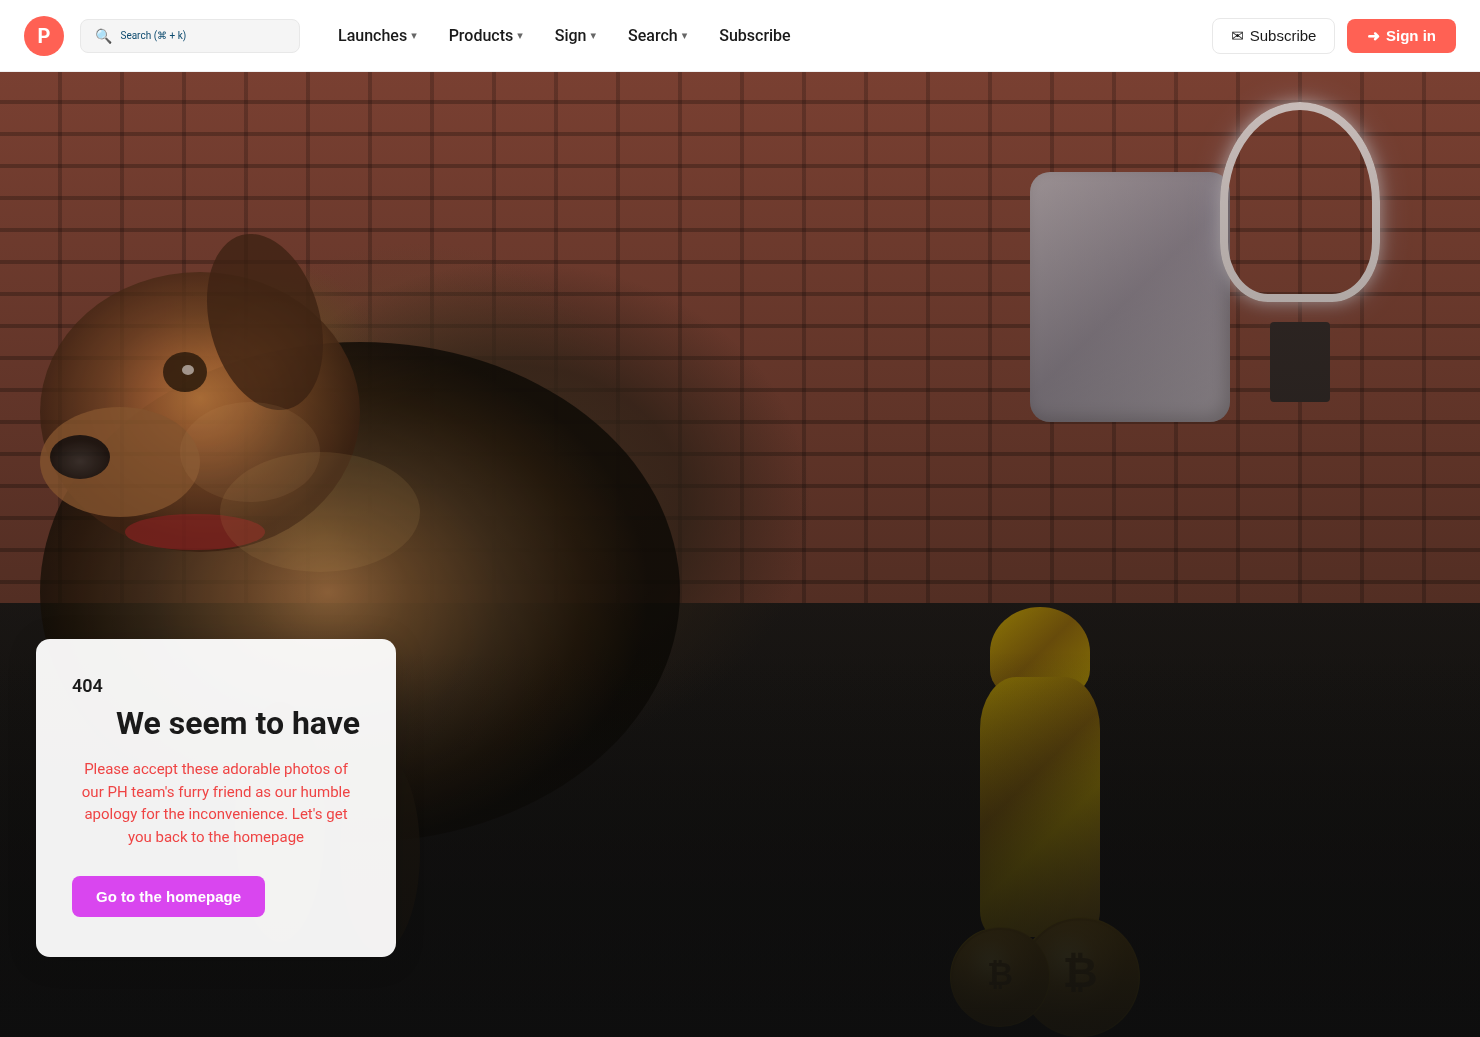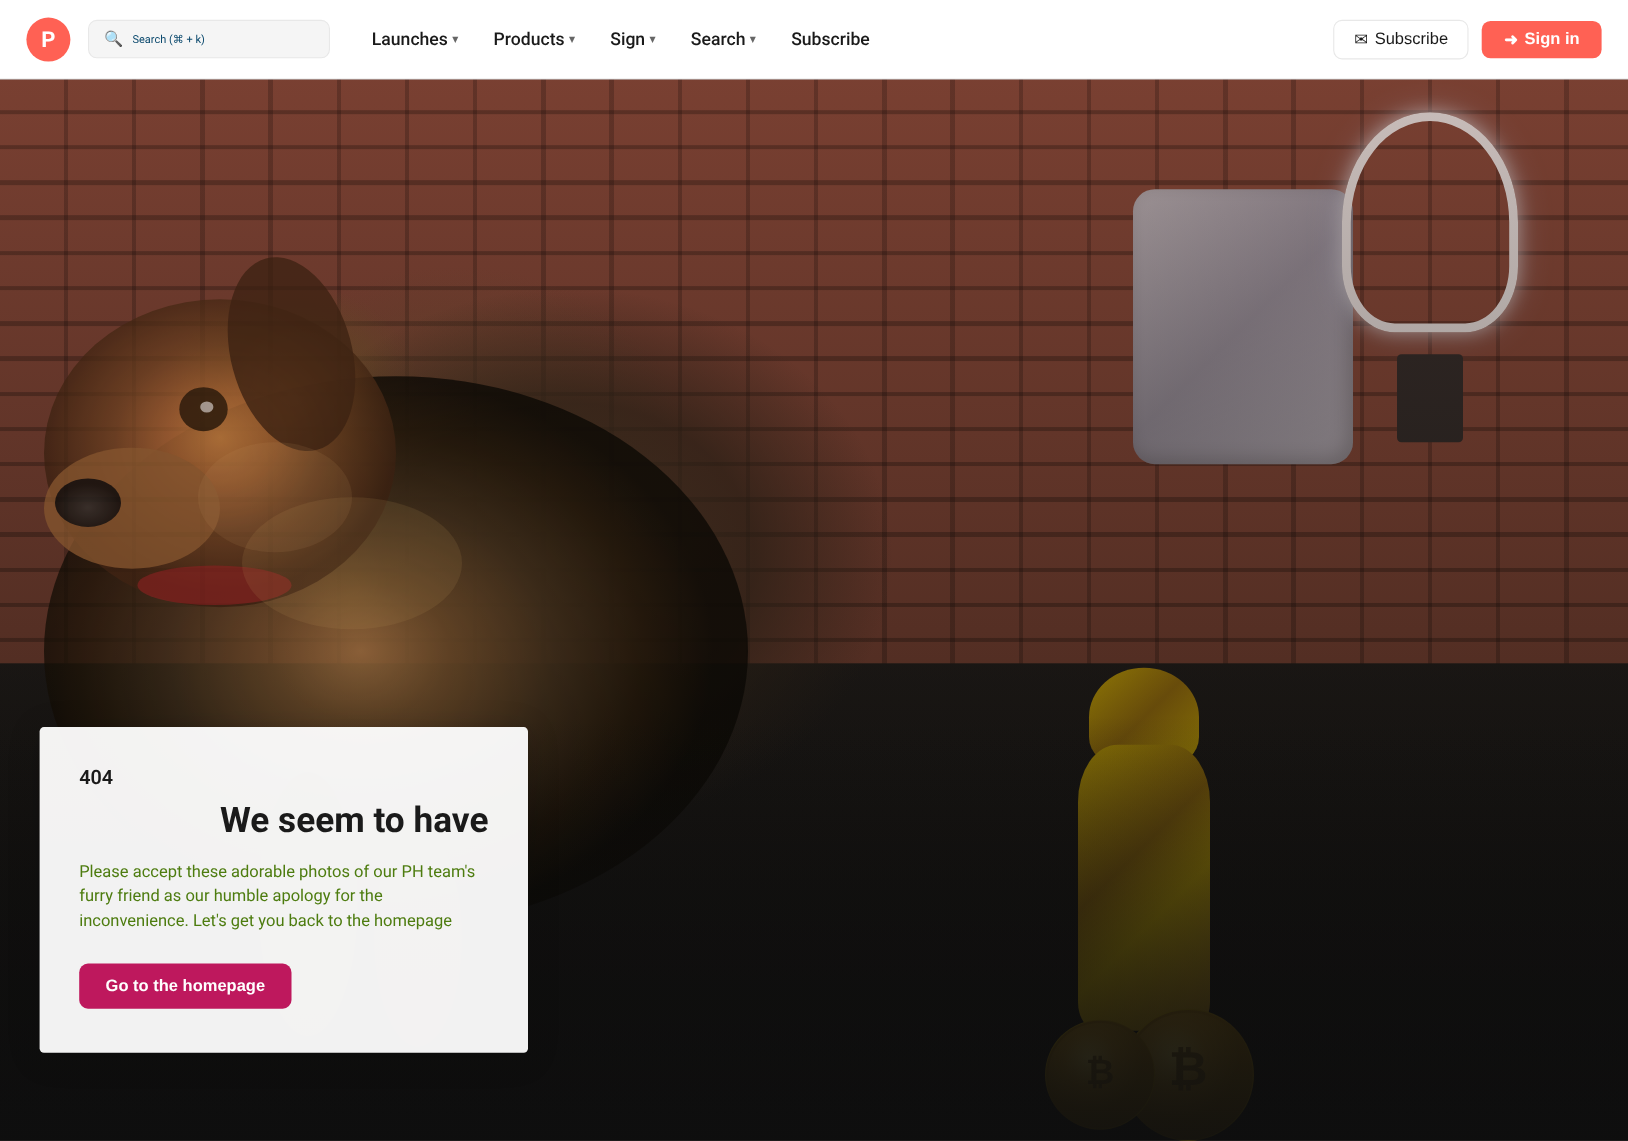--- a/index.html
+++ b/index.html
@@ -279,23 +279,23 @@
       background: linear-gradient(135deg, #c8c8d0 0%, #a0a0b0 50%, #c0c0cc 100%);
       border-radius: 20px;
       box-shadow: inset -5px -5px 15px rgba(0,0,0,0.2);
     }
 
     
     .error-card {
       position: absolute;
       bottom: 80px;
       left: 36px;
-      width: 444px;
+      width: 360px;
       background: rgba(255, 255, 255, 0.95);
-      border-radius: 4px;
+      border-radius: 14px;
       padding: 36px 36px 40px 36px;
       box-shadow: 0 4px 30px rgba(0,0,0,0.15);
     }
 
     .error-code {
       font-size: 18px;
       font-weight: 600;
       color: #1a1a1a;
       margin-bottom: 8px;
     }
@@ -304,28 +304,29 @@
       font-size: 32px;
       font-weight: 700;
       color: #1a1a1a;
       line-height: 1.2;
       margin-bottom: 16px;
       text-align: right;
     }
 
     .error-description {
       font-size: 15px;
-      color: #4d7c0f;
+      color: #ef4444;
       line-height: 1.5;
       margin-bottom: 28px;
+      text-align: center;
     }
 
     .homepage-btn {
       display: inline-block;
-      background: #be185d;
+      background: #d946ef;
       color: white;
       padding: 12px 24px;
       border-radius: 8px;
       font-size: 15px;
       font-weight: 600;
       cursor: pointer;
       border: none;
       transition: background 0.15s;
     }
 

